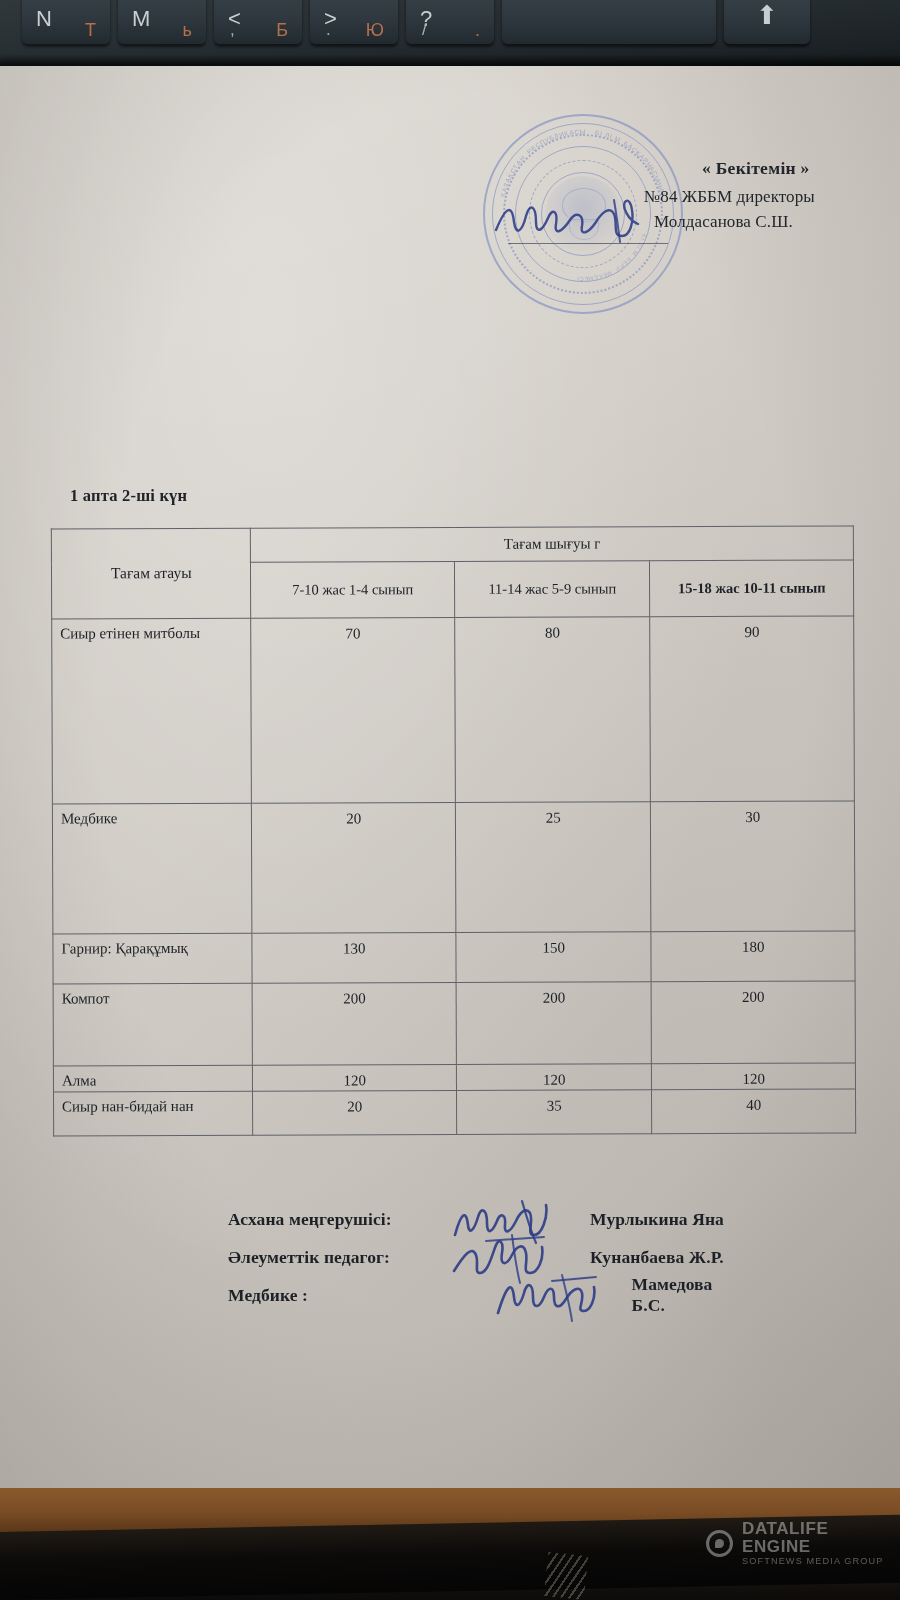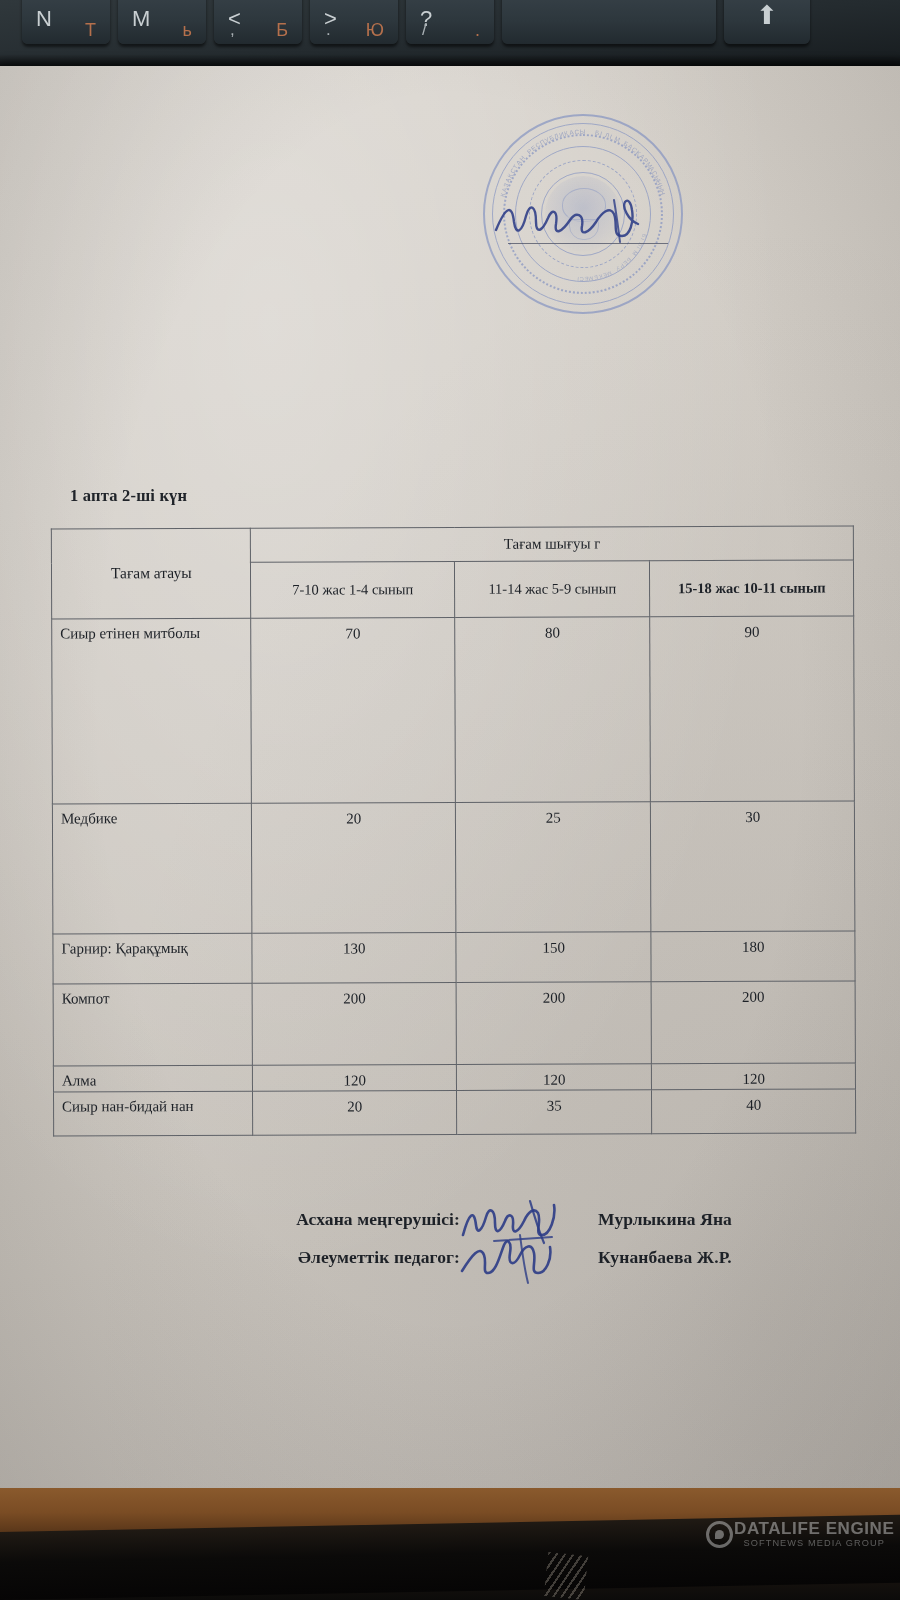--- a/index.html
+++ b/index.html
@@ -273,48 +273,46 @@
   table.menu td.qty {
     font-size: 15px;
     text-align: center;
     vertical-align: top;
     padding: 7px 0 0 0;
   }
 
   
   .signs {
     position: absolute;
-    left: 236px; top: 1200px;
+    left: 228px; top: 1200px;
     width: 520px;
     font-family: "Liberation Serif", serif;
     font-weight: bold;
     font-size: 17.5px;
     color: #1d2127;
-    text-align: right;
   }
   .sign-row {
     position: relative;
     height: 38px;
     display: flex;
     align-items: center;
   }
   .sign-role { width: 224px; letter-spacing: .1px; }
   .sign-ink  { width: 106px; position: relative; height: 38px; }
   .sign-name { letter-spacing: .1px; margin-left: 32px; }
   .sign-ink svg { position: absolute; left: 0; top: -9px; }
 
   
   .wm {
     position: absolute;
     left: 706px; top: 1520px;
     display: flex;
     align-items: center;
-    gap: 1px;
+    gap: 9px;
     opacity: .42;
-    text-align: center;
   }
   .wm-mark {
     width: 27px; height: 27px;
     border-radius: 50%;
     border: 3px solid #e9eaea;
     position: relative;
     flex: none;
   }
   .wm-mark:after {
     content: "";
@@ -466,20 +464,25 @@
   </div>
 
   <div class="seal-sign">
     <svg width="170" height="64" viewBox="0 0 170 64" fill="none">
       <path d="M4 44 C14 20, 20 18, 22 36 C24 50, 30 46, 34 30 C38 16, 44 20, 44 36 C44 48, 50 46, 56 32 C60 22, 66 24, 64 38 C62 50, 70 46, 78 34 C84 25, 92 28, 90 40 C88 50, 96 48, 104 36 C110 26, 118 20, 122 28 C126 38, 120 50, 130 50 C138 50, 142 36, 140 24 C139 17, 136 12, 133 16 C130 21, 136 34, 146 38" stroke="#2c3c86" stroke-width="2.4" stroke-linecap="round" stroke-linejoin="round" opacity="0.88"></path>
       <path d="M122 14 C124 26, 126 40, 128 56" stroke="#2c3c86" stroke-width="2" stroke-linecap="round" opacity="0.8"></path>
     </svg>
   </div>
   <div class="stamp-underline"></div>
 
+  <div class="approve">
+    <div class="ln1">« Бекітемін »</div>
+    <div class="ln2">№84  ЖББМ  директоры</div>
+    <div class="ln3">Молдасанова С.Ш.</div>
+  </div>
 
   <div class="doc-title">
   </div>
 
   <div class="day-label">1 апта 2-ші күн</div>
 
   <div class="tbl-wrap">
     <table class="menu">
       <thead>
         <tr>
@@ -548,20 +551,31 @@
       <span class="sign-role">Әлеуметтік педагог:</span>
       <span class="sign-ink">
         <svg width="106" height="56" viewBox="0 0 106 56" fill="none">
           <path d="M2 42 C12 26, 20 16, 24 26 C27 34, 22 44, 28 44 C36 44, 40 26, 44 16 C47 9, 52 12, 50 24 C48 36, 54 38, 60 26 C65 16, 72 14, 74 24 C76 34, 70 44, 78 44 C86 44, 92 30, 90 18" stroke="#2c3c86" stroke-width="2.6" stroke-linecap="round" stroke-linejoin="round" opacity="0.9"></path>
           <path d="M34 12 L92 8" stroke="#2c3c86" stroke-width="2" stroke-linecap="round" opacity="0.8"></path>
           <path d="M60 6 C62 22, 64 38, 68 54" stroke="#2c3c86" stroke-width="2" stroke-linecap="round" opacity="0.8"></path>
         </svg>
       </span>
       <span class="sign-name">Кунанбаева Ж.Р.</span>
     </div>
+    <div class="sign-row">
+      <span class="sign-role">Медбике :</span>
+      <span class="sign-ink" style="margin-left:48px;">
+        <svg width="106" height="56" viewBox="0 0 106 56" fill="none">
+          <path d="M2 46 C10 20, 16 12, 18 30 C19 42, 24 40, 28 26 C31 14, 37 16, 37 30 C37 42, 43 42, 48 30 C52 20, 58 18, 58 30 C58 42, 64 42, 70 32 C76 22, 84 18, 86 26 C88 36, 80 44, 88 44 C94 44, 100 32, 98 20" stroke="#2c3c86" stroke-width="2.6" stroke-linecap="round" stroke-linejoin="round" opacity="0.9"></path>
+          <path d="M56 14 L100 10" stroke="#2c3c86" stroke-width="2" stroke-linecap="round" opacity="0.82"></path>
+          <path d="M66 8 C70 24, 74 40, 76 54" stroke="#2c3c86" stroke-width="2" stroke-linecap="round" opacity="0.78"></path>
+        </svg>
+      </span>
+      <span class="sign-name">Мамедова Б.С.</span>
+    </div>
   </div>
 
   <div class="desk"></div>
   <div class="desk-dark"></div>
   <div class="scuff"></div>
 
   <div class="wm">
     <div class="wm-mark"></div>
     <div class="wm-txt">
       <div class="wm-t1">DATALIFE ENGINE</div>

